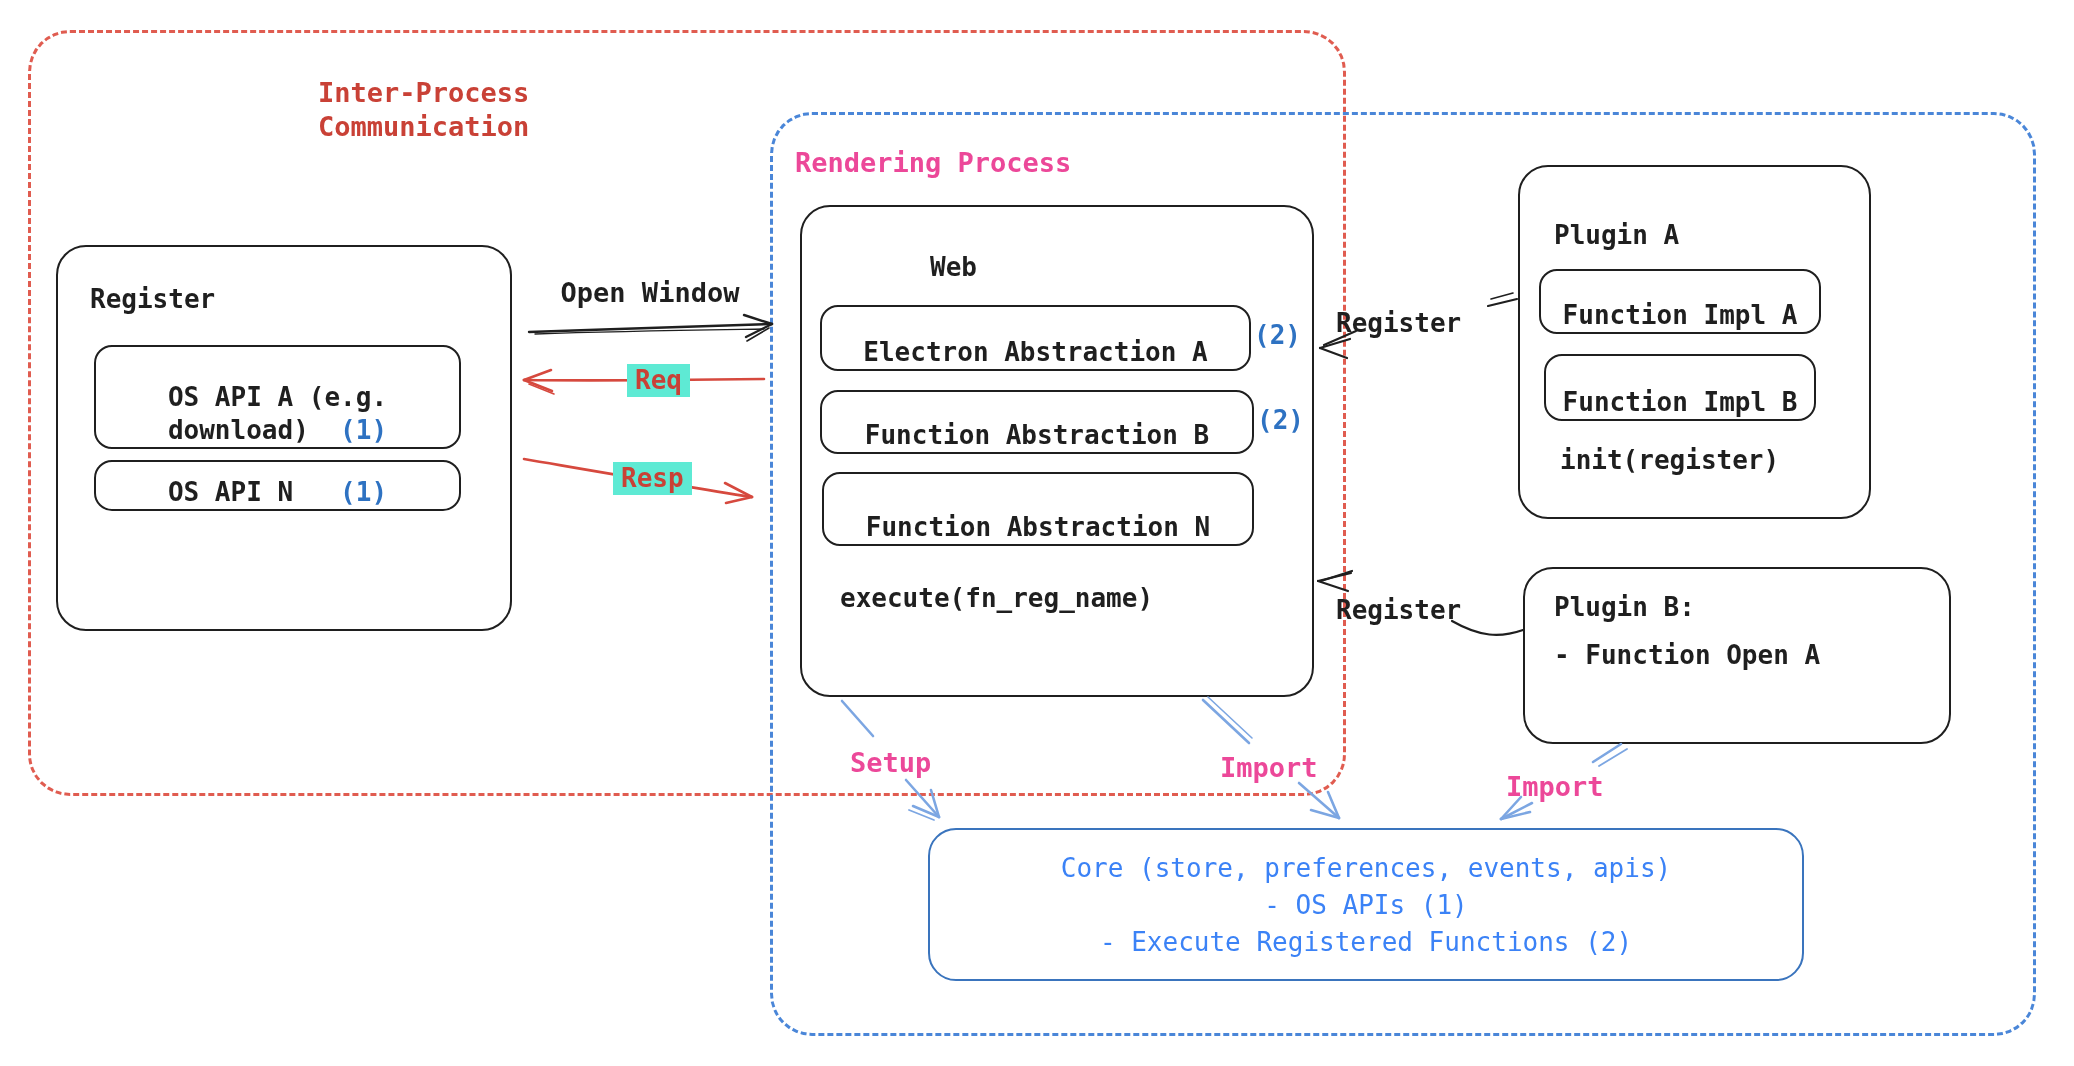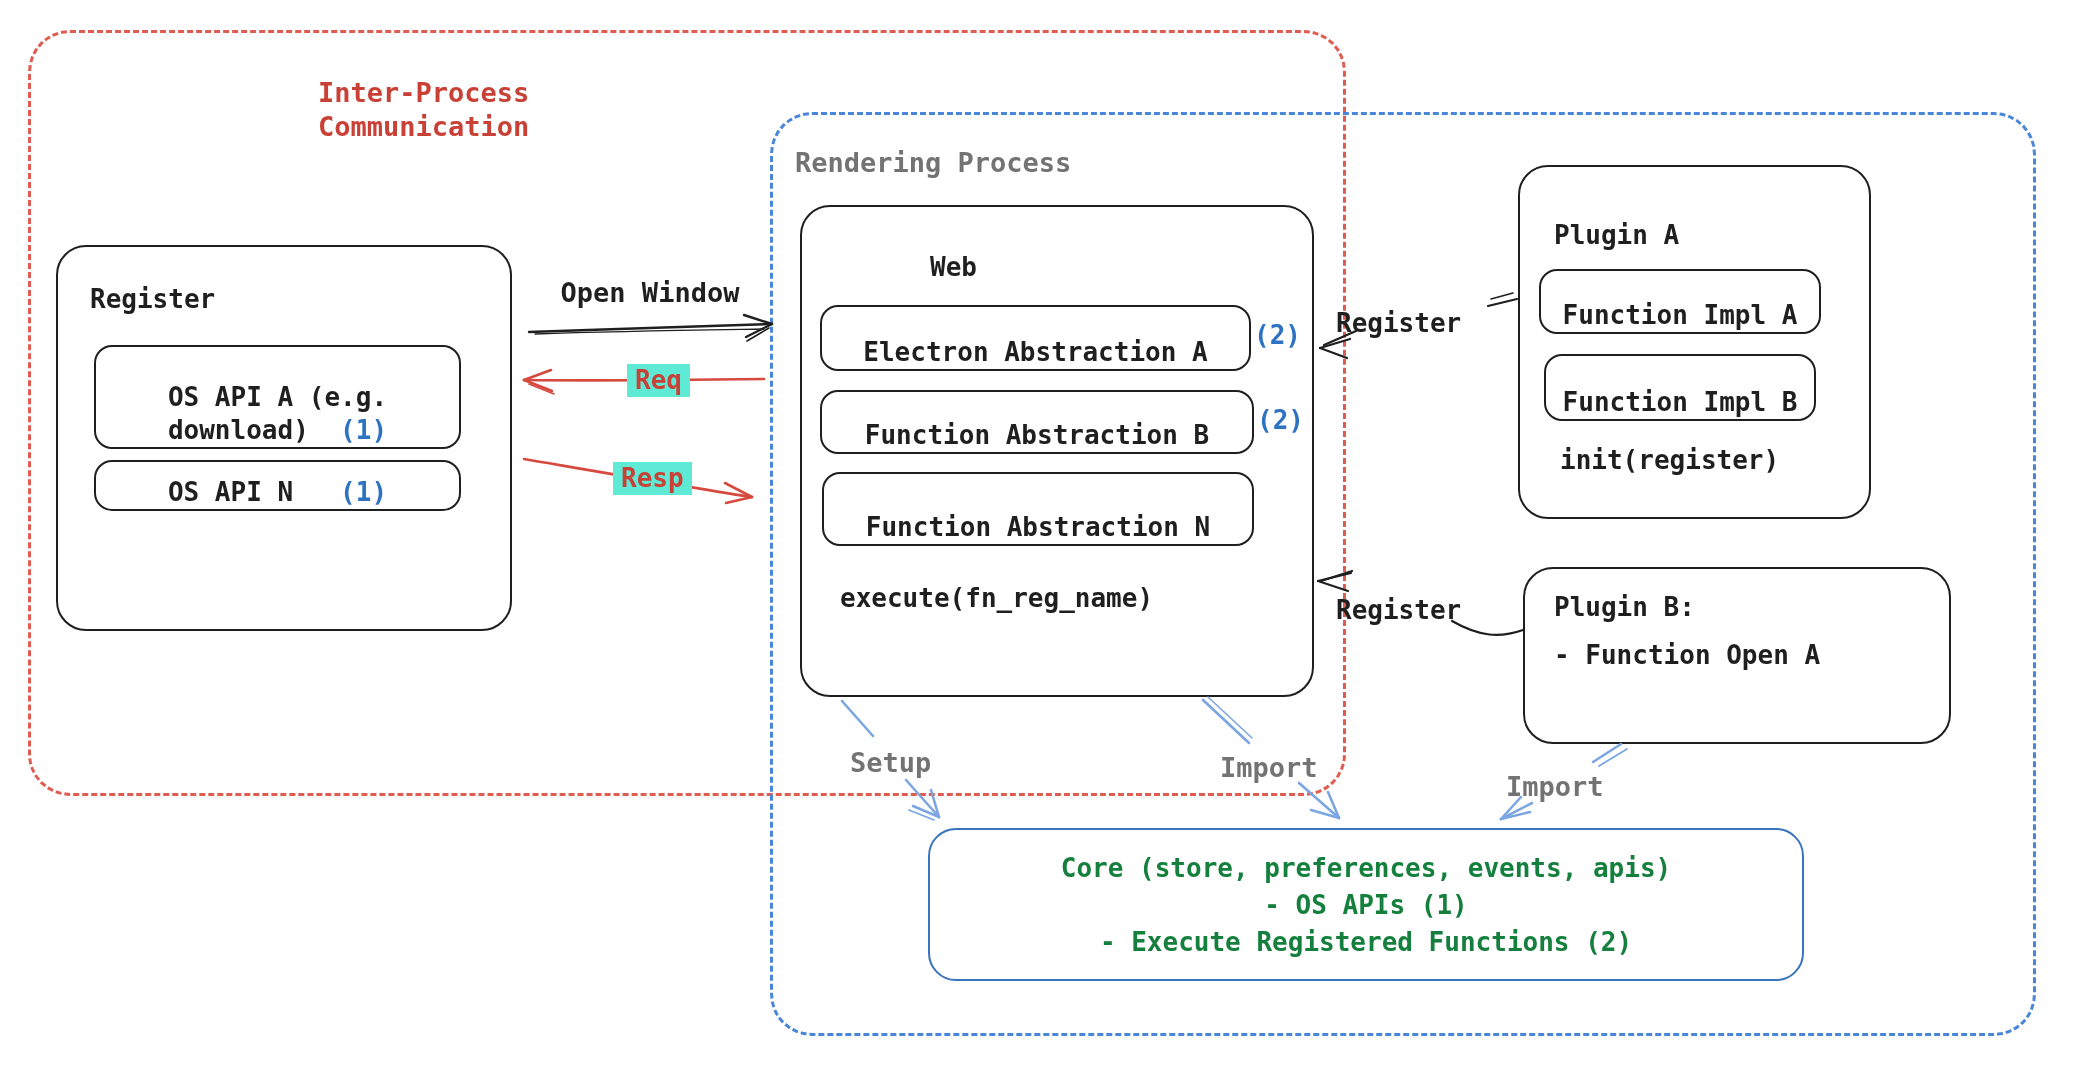--- a/index.html
+++ b/index.html
@@ -10,27 +10,27 @@
   .region{position:absolute;border:3px dashed;border-radius:42px;background:transparent;z-index:1;}
   #ipc-region{left:28px;top:30px;width:1312px;height:760px;border-color:#e05c50;}
   #rp-region{left:770px;top:112px;width:1260px;height:918px;border-color:#4a86d8;}
   
   .box{position:absolute;border:2px solid #1f1f1f;border-radius:30px;background:#fff;z-index:2;}
   .ibox{position:absolute;border:2px solid #1f1f1f;border-radius:18px;background:#fff;
         display:flex;align-items:flex-end;justify-content:center;}
   .lbl{position:absolute;z-index:10;font-weight:700;font-size:26px;line-height:1.25;white-space:pre;}
   .big{font-size:27px;}
   .red{color:#c94136;}
-  .blue{color:#737373;}
+  .blue{color:#ec4899;}
   .badge{color:#2e72c2;font-weight:700;}
   .onwhite{background:#5eead4;padding:0 8px;margin-left:17px;}
   .inner-text{font-size:26px;font-weight:700;text-align:center;line-height:33px;}
   #core-box{border:2px solid #3a74bd;border-radius:28px;display:flex;flex-direction:column;
             align-items:center;justify-content:center;gap:1px;}
-  #core-box div{color:#15803d;font-size:26px;font-weight:700;line-height:36px;white-space:pre;}
+  #core-box div{color:#3b82f6;font-size:26px;font-weight:400;line-height:36px;white-space:pre;}
   #pluginB-box .pb-line{font-size:26px;font-weight:700;line-height:48px;white-space:pre;}
   svg#wires{position:absolute;left:0;top:0;z-index:5;pointer-events:none;}
 </style>
 </head>
 <body>
 
 <div id="canvas">
 
   <div class="region" id="ipc-region"></div>
   <div class="region" id="rp-region"></div>

